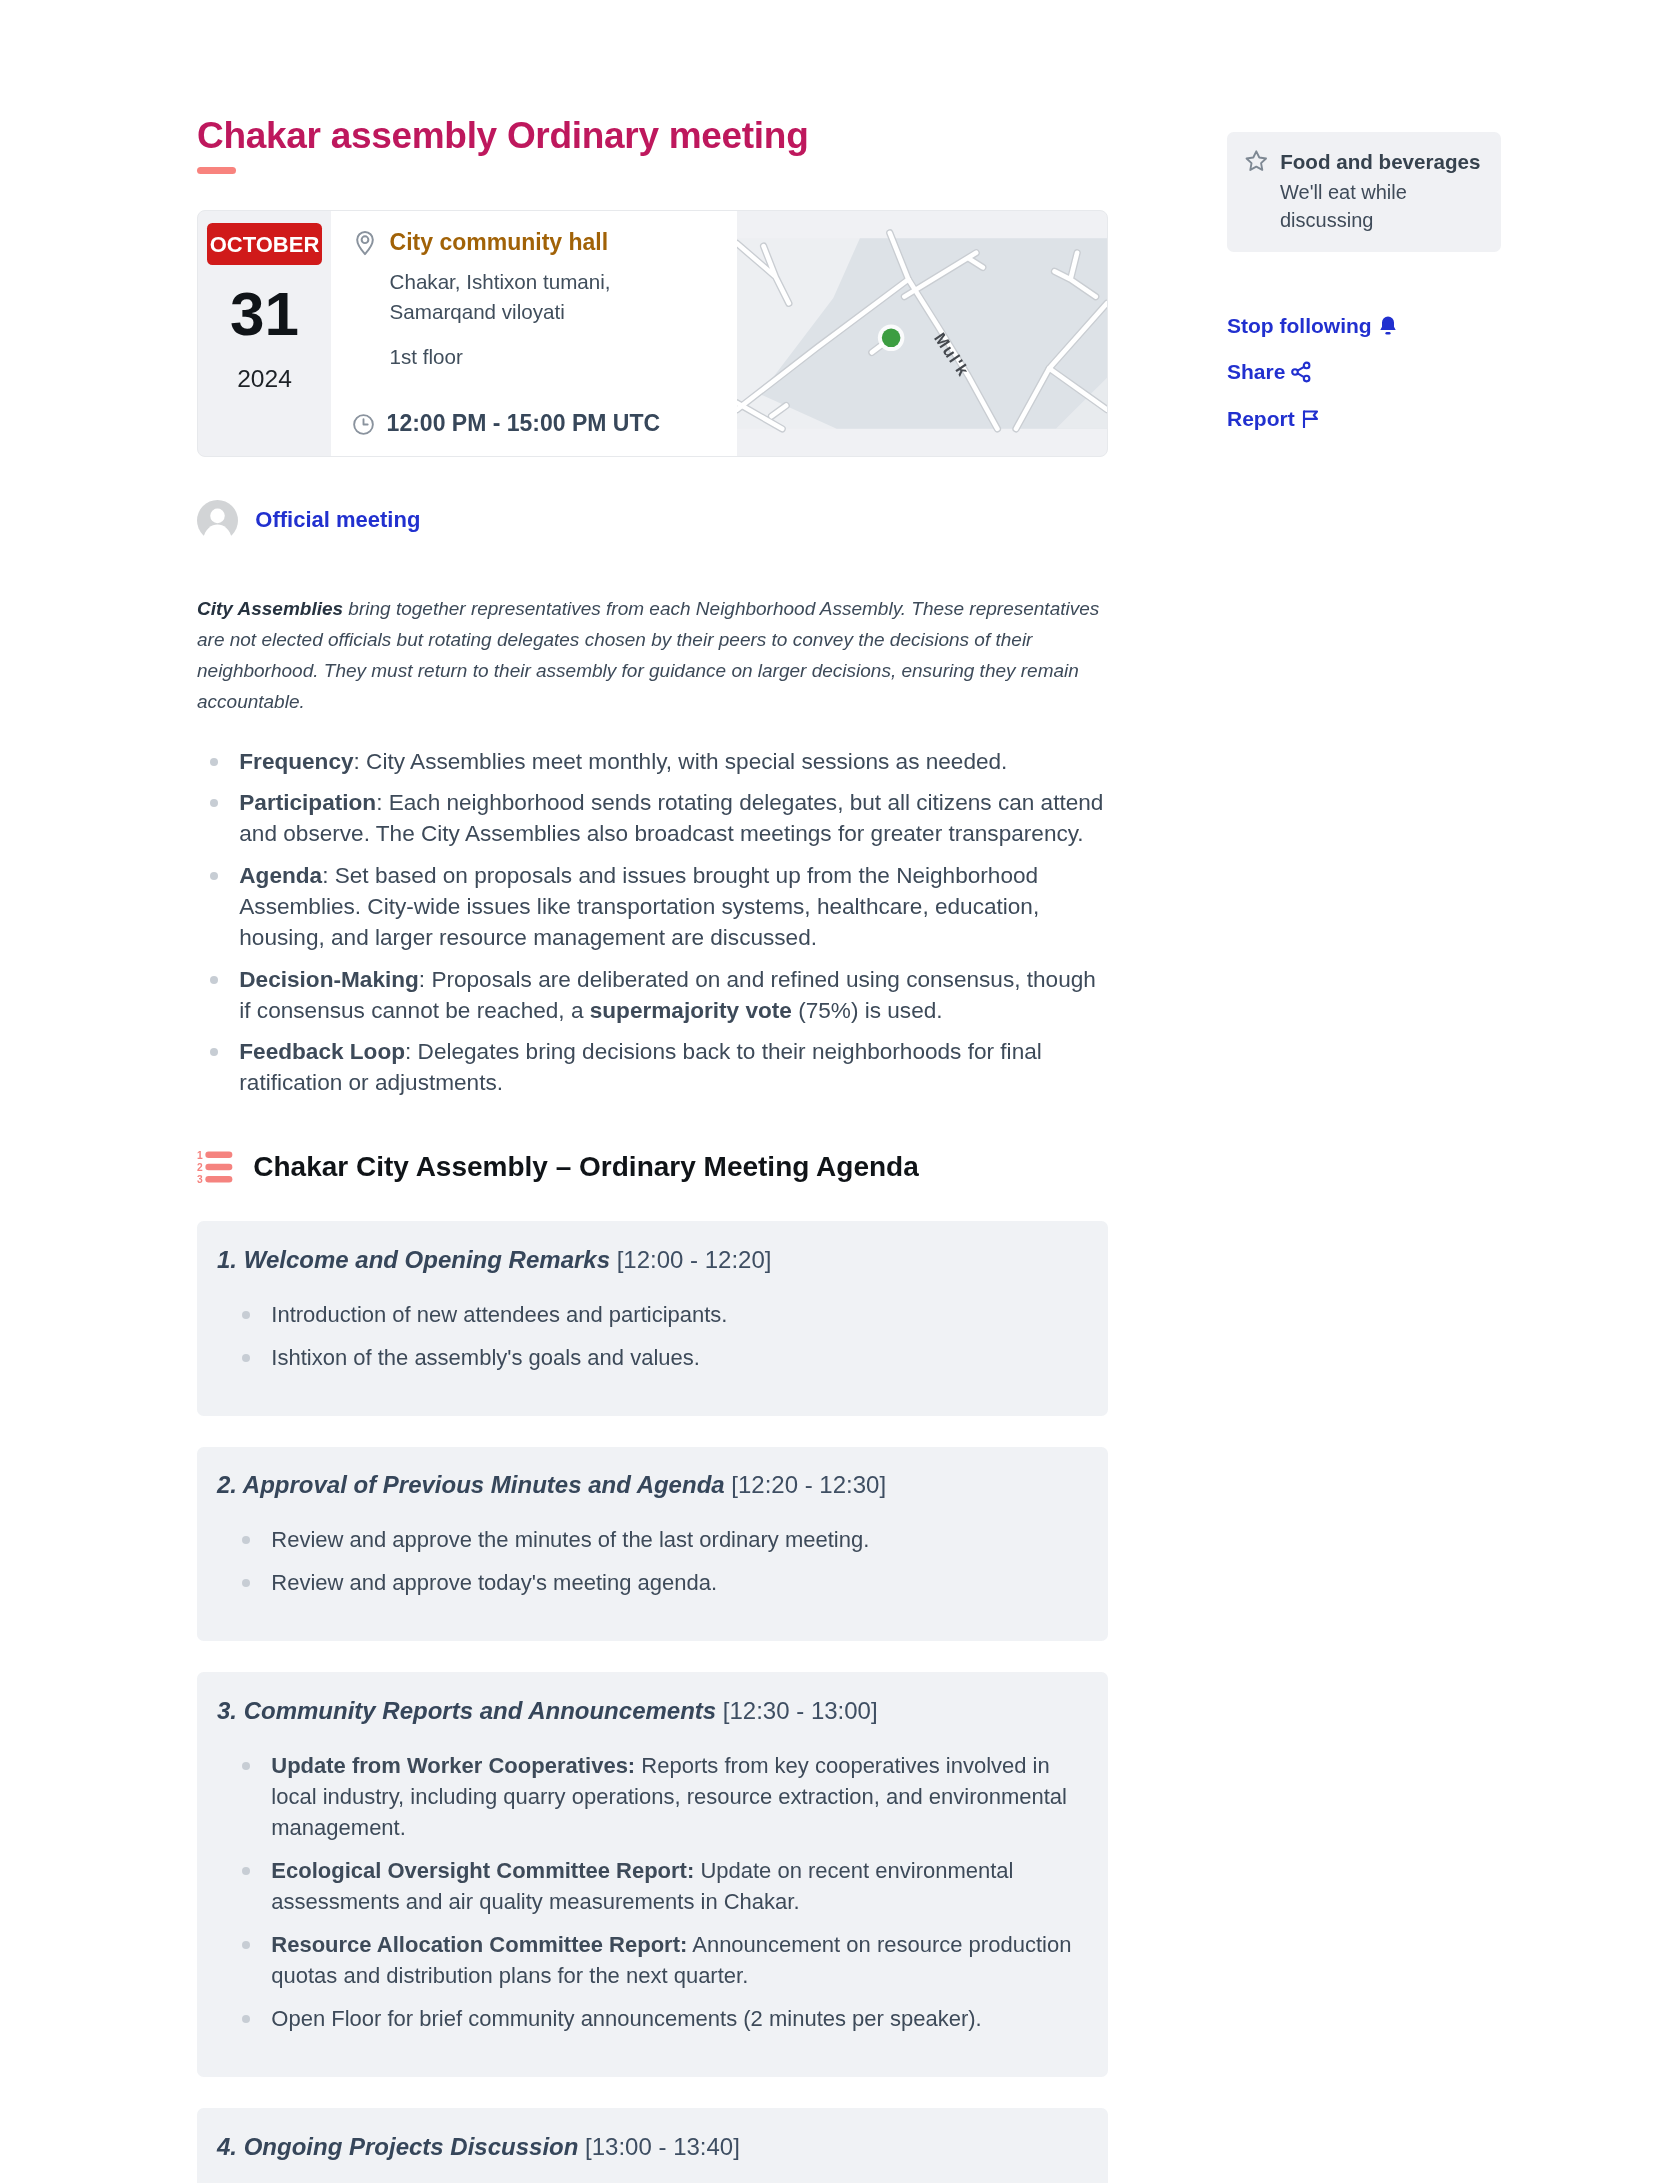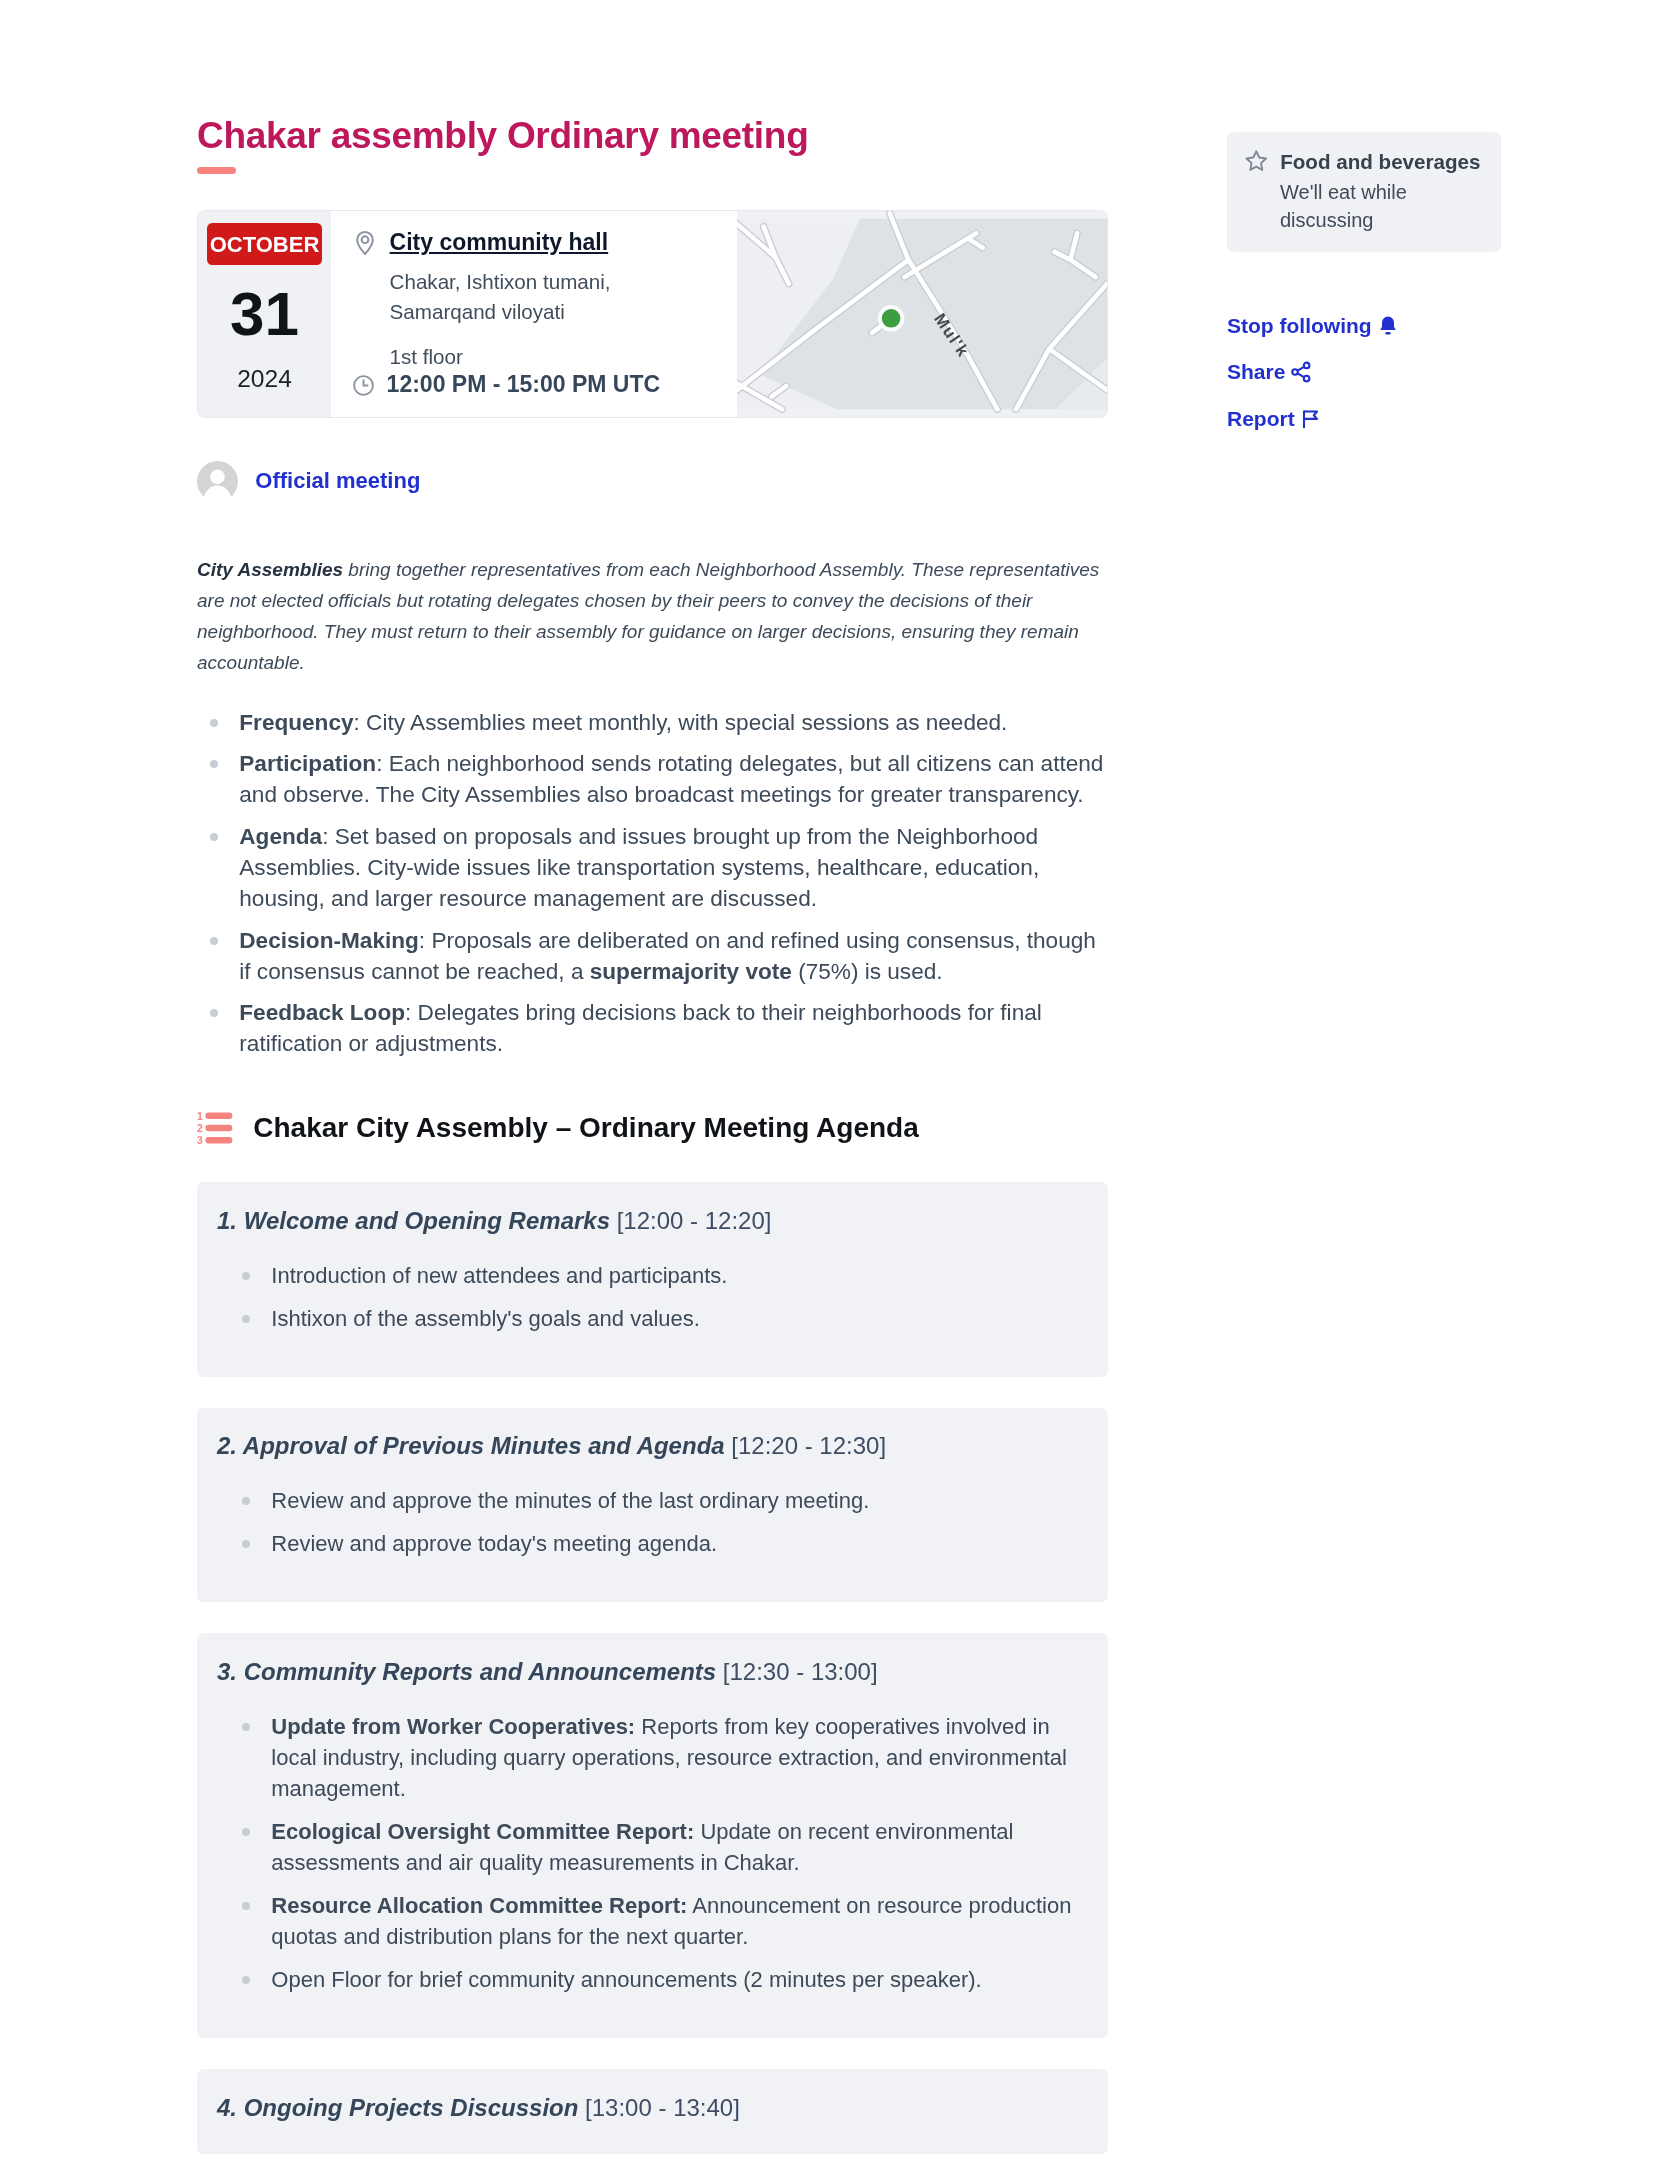--- a/index.html
+++ b/index.html
@@ -4,31 +4,31 @@
 <style>
   html,body{margin:0;padding:0;background:#fff;}
   .canvas{position:relative;width:1674px;height:2183px;background:#ffffff;overflow:hidden;
           font-family:"Liberation Sans",sans-serif;color:#3d4a59;}
   .main{position:absolute;left:197px;top:114px;width:911px;}
 
   h1{margin:0;font-size:37px;line-height:44px;color:#be185d;font-weight:bold;letter-spacing:-0.3px;}
   .title-underline{width:39px;height:7.3px;border-radius:4px;background:#f8837e;margin-top:8.6px;}
 
   
-  .event-card{margin-top:36px;height:208px;background:#f0f1f4;border:0.7px solid #e7e9ec;
+  .event-card{margin-top:36px;height:247px;background:#f0f1f4;border:0.7px solid #e7e9ec;
               border-radius:8px;display:flex;overflow:hidden;box-sizing:border-box;}
   .date-block{width:133px;flex:0 0 133px;text-align:center;padding-top:12.6px;}
   .month-badge{background:#d01a1a;color:#fff;font-weight:bold;font-size:22px;line-height:22px;
                margin:0 8.6px;padding:10.6px 0 9.3px;border-radius:5.3px;}
   .day-number{font-size:62px;font-weight:bold;color:#101418;line-height:1;margin-top:17.3px;}
   .year-number{font-size:24.6px;color:#1d2227;margin-top:20px;}
   .venue-block{flex:1;background:#fff;padding:17.3px 20px 18.6px 20px;display:flex;flex-direction:column;}
   .venue-row{display:flex;gap:10.6px;align-items:flex-start;}
   .meta-icon{width:28px;height:28px;flex:0 0 28px;margin-top:1.3px;}
-  .venue-name{font-size:23px;font-weight:bold;color:#0f172a;line-height:28px;text-decoration:underline;}
+  .venue-name{font-size:23px;font-weight:bold;color:#a16207;line-height:28px;}
   .venue-address{font-size:20.6px;color:#404e5c;margin-top:10.6px;line-height:30px;max-width:292px;}
   .venue-floor{font-size:20.6px;color:#404e5c;margin-top:18.6px;}
   .time-row{margin-top:auto;display:flex;gap:10.6px;align-items:center;}
   .time-text{font-size:23px;font-weight:bold;color:#37475a;}
   .map-block{width:370px;flex:0 0 370px;}
   .map-block svg{display:block;width:100%;height:100%;}
 
   
   .organizer{margin-top:43px;display:flex;align-items:center;gap:17.3px;}
   .avatar{width:41px;height:41px;flex:0 0 41px;}

